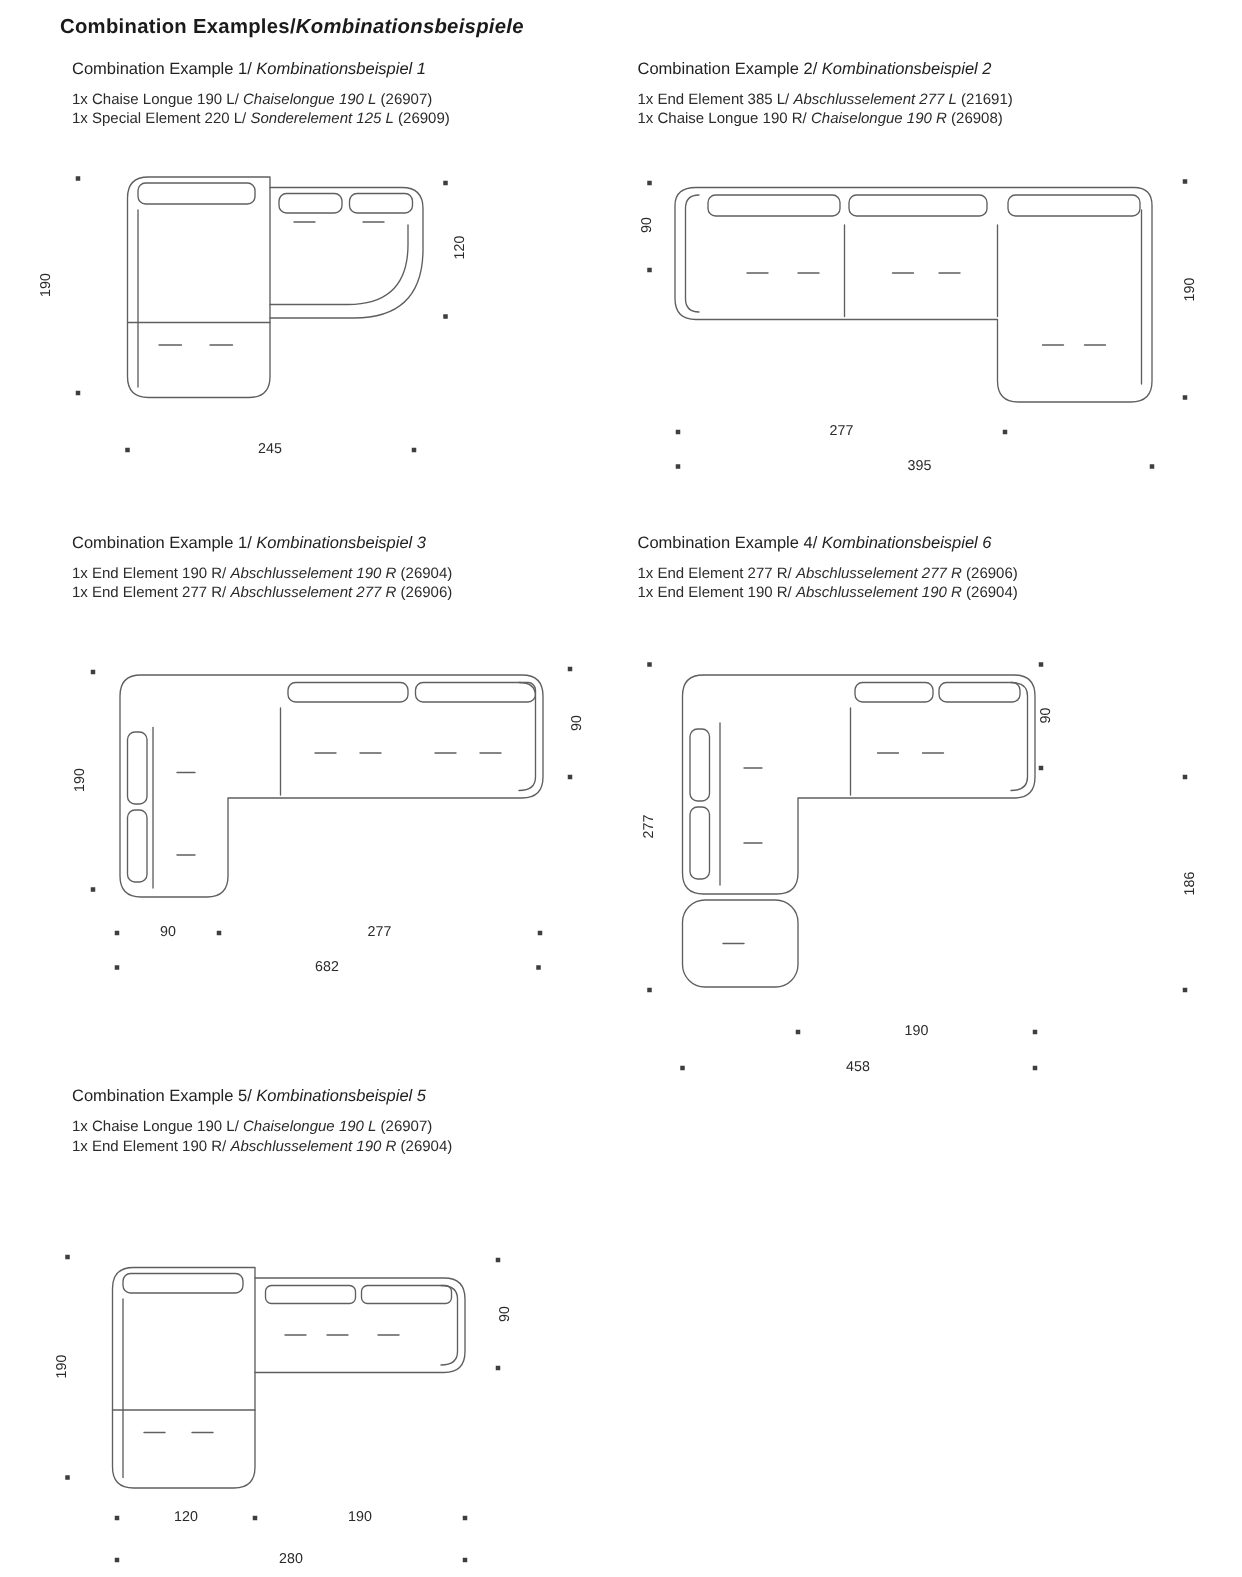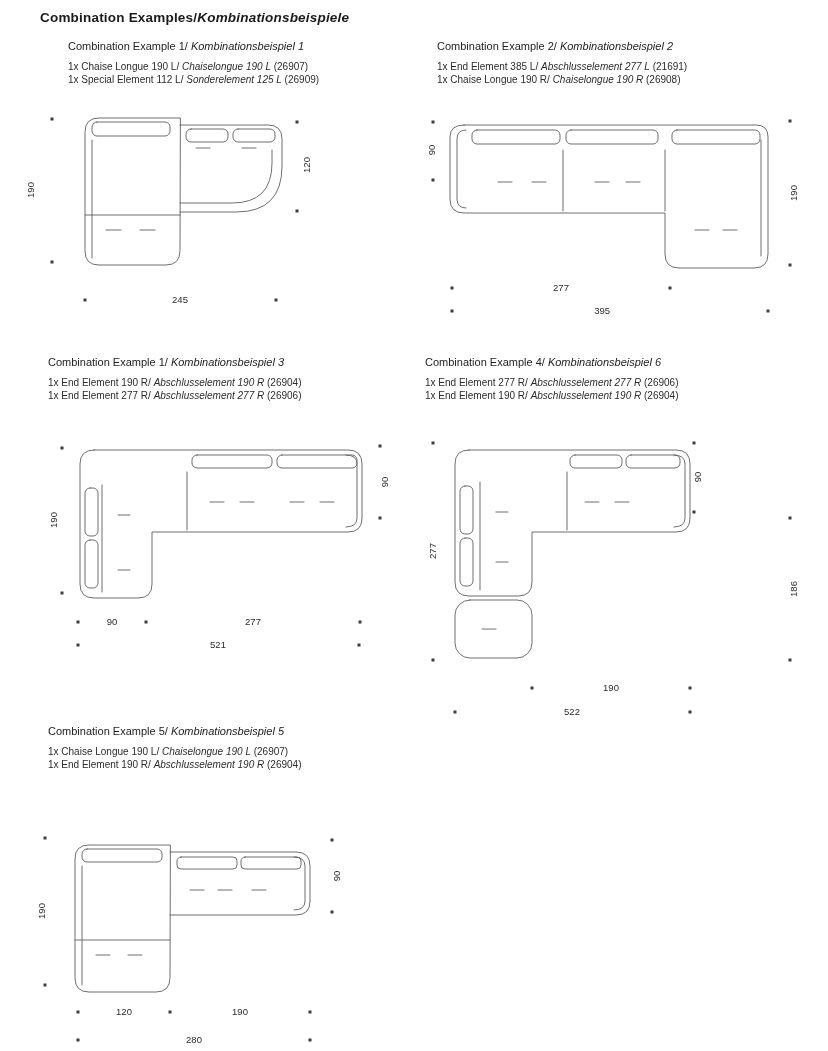--- a/index.html
+++ b/index.html
@@ -24,24 +24,24 @@
   .hdim, .vdim { position:absolute; font-size:9.5px; color:#2a2a2a; width:34px; text-align:center; line-height:12px; white-space:nowrap; }
   .vdim { transform:rotate(-90deg); transform-origin:center; }
 </style>
 </head>
 <body>
 
 <div class="page">
 
   <h1 class="page-title"><span>Combination Examples/</span><em>Kombinationsbeispiele</em></h1>
 
-  <section class="example-text" style="left:48px; top:40px;margin-left:20px;">
+  <section class="example-text" style="left:48px; top:40px;">
     <h2 class="ex-title"><span>Combination Example 1/ </span><em>Kombinationsbeispiel 1</em></h2>
     <p class="ex-item"><span>1x Chaise Longue 190 L/ </span><em>Chaiselongue 190 L</em><span> (26907)</span></p>
-    <p class="ex-item"><span>1x Special Element 112 L/ </span><em>Sonderelement 125 L</em><span> (26909)</span></p>
+    <p class="ex-item"><span>1x Special Element 220 L/ </span><em>Sonderelement 125 L</em><span> (26909)</span></p>
   </section>
 
   <div class="drawing" style="left:20px; top:108px; width:320px; height:210px;">
     <svg width="320" height="210" viewBox="0 0 320 210">
       <g class="line">
         <path d="M160,10 L79,10 Q65,10 65,24 L65,143 Q65,157 79,157 L146,157 Q160,157 160,143 Z"></path>
         <path d="M160,17 L248,17 Q262,17 262,31 L262,58 Q262,104 216,104 L160,104"></path>
         <path d="M160,95 L212,95 Q252,95 252,55 L252,42"></path>
         <rect x="72" y="14" width="78" height="14" rx="5"></rect>
         <rect x="166" y="21" width="42" height="13" rx="5"></rect>
@@ -58,21 +58,21 @@
         <rect x="275.5" y="101.5" width="3" height="3"></rect>
         <rect x="63.5" y="190.5" width="3" height="3"></rect>
         <rect x="254.5" y="190.5" width="3" height="3"></rect>
       </g>
     </svg>
     <span class="vdim" style="left:-6px; top:76px;">190</span>
     <span class="vdim" style="left:270px; top:51px;">120</span>
     <span class="hdim" style="left:143px; top:186px;">245</span>
   </div>
 
-  <section class="example-text" style="left:425px; top:40px;margin-left:12px;">
+  <section class="example-text" style="left:425px; top:40px;">
     <h2 class="ex-title"><span>Combination Example 2/ </span><em>Kombinationsbeispiel 2</em></h2>
     <p class="ex-item"><span>1x End Element 385 L/ </span><em>Abschlusselement 277 L</em><span> (21691)</span></p>
     <p class="ex-item"><span>1x Chaise Longue 190 R/ </span><em>Chaiselongue 190 R</em><span> (26908)</span></p>
   </section>
 
   <div class="drawing" style="left:420px; top:108px; width:390px; height:215px;">
     <svg width="390" height="215" viewBox="0 0 390 215">
       <g class="line">
         <path d="M44,17 L336,17 Q348,17 348,29 L348,146 Q348,160 334,160 L259,160 Q245,160 245,146 L245,105 L44,105 Q30,105 30,91 L30,29 Q30,17 44,17 Z"></path>
         <path d="M46,22 Q37,22 37,31 L37,91 Q37,100 46,100"></path>
@@ -93,21 +93,21 @@
         <rect x="368.5" y="155.5" width="3" height="3"></rect>
         <rect x="30.5" y="178.5" width="3" height="3"></rect>
         <rect x="248.5" y="178.5" width="3" height="3"></rect>
         <rect x="30.5" y="201.5" width="3" height="3"></rect>
         <rect x="346.5" y="201.5" width="3" height="3"></rect>
       </g>
     </svg>
     <span class="vdim" style="left:-5px; top:36px;">90</span>
     <span class="vdim" style="left:357px; top:79px;">190</span>
     <span class="hdim" style="left:124px; top:174px;">277</span>
-    <span class="hdim" style="left:156px; top:197px;text-align:right;">395</span>
+    <span class="hdim" style="left:176px; top:197px;">395</span>
   </div>
 
   <section class="example-text" style="left:48px; top:356px;">
     <h2 class="ex-title"><span>Combination Example 1/ </span><em>Kombinationsbeispiel 3</em></h2>
     <p class="ex-item"><span>1x End Element 190 R/ </span><em>Abschlusselement 190 R</em><span> (26904)</span></p>
     <p class="ex-item"><span>1x End Element 277 R/ </span><em>Abschlusselement 277 R</em><span> (26906)</span></p>
   </section>
 
   <div class="drawing" style="left:40px; top:430px; width:360px; height:230px;">
     <svg width="360" height="230" viewBox="0 0 360 230">
@@ -133,21 +133,21 @@
         <rect x="104.5" y="190.5" width="3" height="3"></rect>
         <rect x="318.5" y="190.5" width="3" height="3"></rect>
         <rect x="36.5" y="213.5" width="3" height="3"></rect>
         <rect x="317.5" y="213.5" width="3" height="3"></rect>
       </g>
     </svg>
     <span class="vdim" style="left:-3px; top:84px;">190</span>
     <span class="vdim" style="left:328px; top:46px;">90</span>
     <span class="hdim" style="left:55px; top:186px;">90</span>
     <span class="hdim" style="left:196px; top:186px;">277</span>
-    <span class="hdim" style="left:161px; top:209px;">521</span>
+    <span class="hdim" style="left:161px; top:209px;">682</span>
   </div>
 
   <section class="example-text" style="left:425px; top:356px;">
     <h2 class="ex-title"><span>Combination Example 4/ </span><em>Kombinationsbeispiel 6</em></h2>
     <p class="ex-item"><span>1x End Element 277 R/ </span><em>Abschlusselement 277 R</em><span> (26906)</span></p>
     <p class="ex-item"><span>1x End Element 190 R/ </span><em>Abschlusselement 190 R</em><span> (26904)</span></p>
   </section>
 
   <div class="drawing" style="left:420px; top:430px; width:390px; height:295px;">
     <svg width="390" height="295" viewBox="0 0 390 295">
@@ -175,21 +175,21 @@
         <rect x="110.5" y="256.5" width="3" height="3"></rect>
         <rect x="268.5" y="256.5" width="3" height="3"></rect>
         <rect x="33.5" y="280.5" width="3" height="3"></rect>
         <rect x="268.5" y="280.5" width="3" height="3"></rect>
       </g>
     </svg>
     <span class="vdim" style="left:-4px; top:115px;">277</span>
     <span class="vdim" style="left:261px; top:41px;">90</span>
     <span class="vdim" style="left:357px; top:153px;">186</span>
     <span class="hdim" style="left:174px; top:252px;">190</span>
-    <span class="hdim" style="left:135px; top:276px;">522</span>
+    <span class="hdim" style="left:135px; top:276px;">458</span>
   </div>
 
   <section class="example-text" style="left:48px; top:725px;">
     <h2 class="ex-title"><span>Combination Example 5/ </span><em>Kombinationsbeispiel 5</em></h2>
     <p class="ex-item"><span>1x Chaise Longue 190 L/ </span><em>Chaiselongue 190 L</em><span> (26907)</span></p>
     <p class="ex-item"><span>1x End Element 190 R/ </span><em>Abschlusselement 190 R</em><span> (26904)</span></p>
   </section>
 
   <div class="drawing" style="left:20px; top:820px; width:330px; height:231px;">
     <svg width="330" height="231" viewBox="0 0 330 231">

